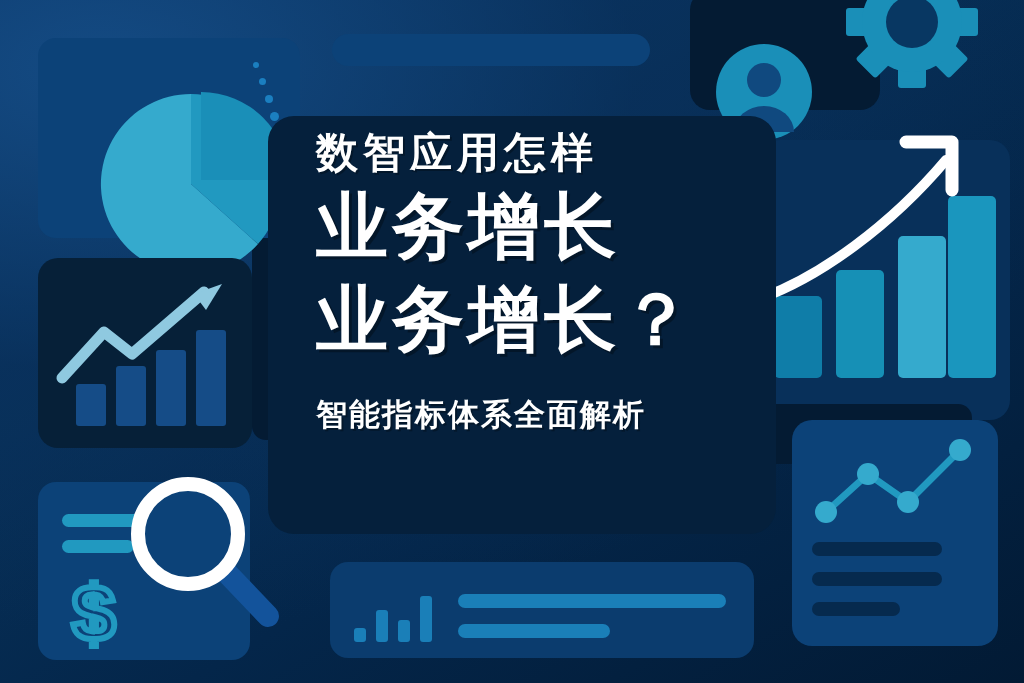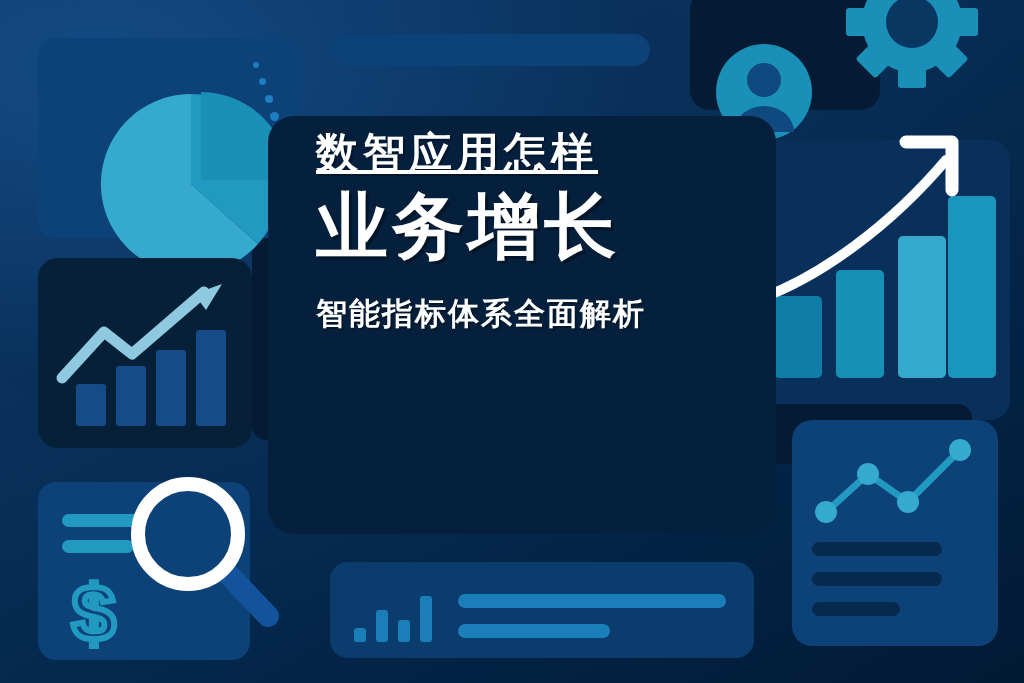--- a/index.html
+++ b/index.html
@@ -75,38 +75,37 @@
   
   #headline { position:absolute; left:316px; top:126px; width:440px; }
   .line-small {
     color:#FFFFFF;
     font-size:42px;
     font-weight:bold;
     letter-spacing:5px;
     line-height:1.28;
     white-space:nowrap;
     text-shadow: 2px 2px 0 rgba(0,0,0,0.28);
-    text-decoration: underline;
   }
   .line-big {
     color:#FFFFFF;
     font-size:72px;
     font-weight:bold;
     letter-spacing:4px;
     line-height:1.30;
     white-space:nowrap;
     text-shadow: 3px 3px 0 rgba(0,0,0,0.30);
   }
   #sub {
     color:#FFFFFF;
     font-size:31px;
     font-weight:bold;
     letter-spacing:2px;
     white-space:nowrap;
-    margin-top:20px;
+    margin-top:27px;
     text-shadow: 2px 2px 0 rgba(0,0,0,0.28);
   }
 
   
   .mini-bar { position:absolute; bottom:0; border-radius:3px; background:#1A7FB8; }
   .txt-line { position:absolute; border-radius:8px; background:#1A7FB8; }
   .txt-line-dark { position:absolute; border-radius:8px; background:#062A4E; }
 
   svg { display:block; overflow:visible; }
 </style>
@@ -194,20 +193,21 @@
     <rect x="188" y="68" width="48" height="182" rx="5" fill="#1A96BE"></rect>
     <path d="M-4,172 C60,150 132,96 186,32" fill="none" stroke="#FFFFFF" stroke-width="10" stroke-linecap="round"></path>
     <path d="M146,14 L192,14 L192,62" fill="none" stroke="#FFFFFF" stroke-width="13" stroke-linecap="round" stroke-linejoin="round"></path>
   </svg>
 
   <div class="card" id="center-panel"></div>
 
   <div id="headline">
     <div class="line-small">数智应用怎样</div>
     <div class="line-big">业务增长</div>
+    <div class="line-big">业务增长？</div>
     <div id="sub">智能指标体系全面解析</div>
   </div>
 
   <div class="card" id="bottom-card">
     <div style="position:absolute; left:24px; top:34px; width:86px; height:46px;">
       <span class="mini-bar" style="left:0px;  width:12px; height:14px;"></span>
       <span class="mini-bar" style="left:22px; width:12px; height:32px;"></span>
       <span class="mini-bar" style="left:44px; width:12px; height:22px;"></span>
       <span class="mini-bar" style="left:66px; width:12px; height:46px;"></span>
     </div>

